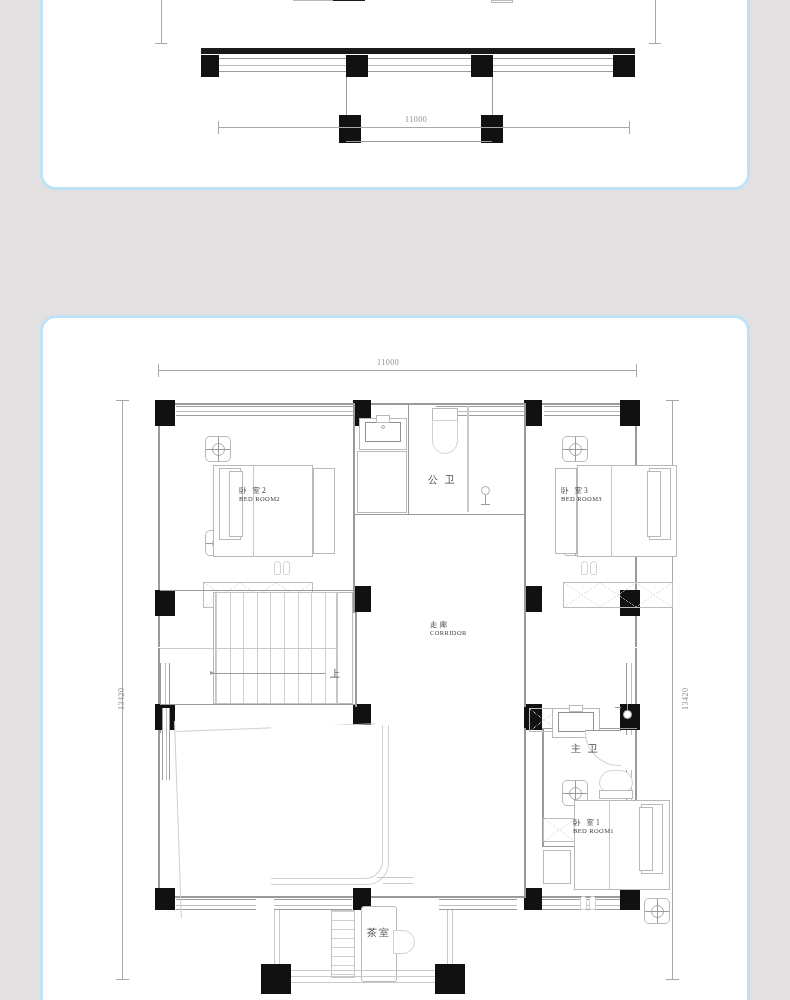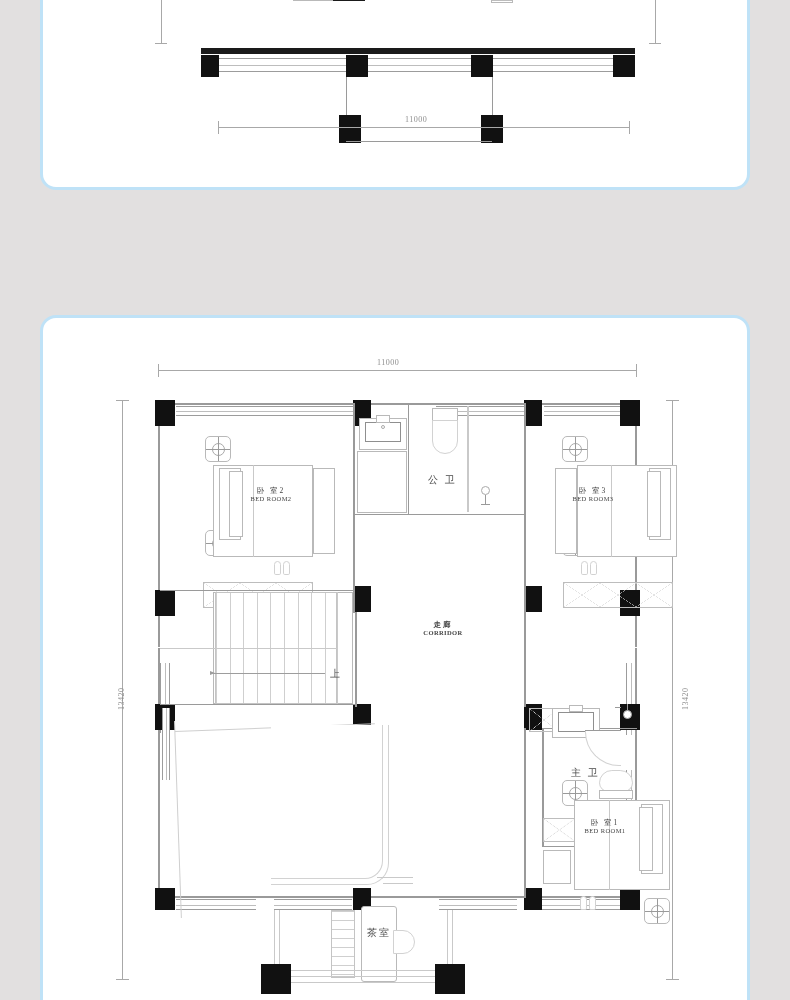--- a/index.html
+++ b/index.html
@@ -53,21 +53,21 @@
      linear-gradient(to bottom right,transparent calc(50% - 0.4px),#d6d6d6 50%,transparent calc(50% + 0.4px));
      background-size:50% 100%;}
 
   
   .stair{position:absolute;border:1px solid #c4c4c4;box-sizing:border-box;background:
      repeating-linear-gradient(to right,#cfcfcf 0 1px,transparent 1px 13.6px);}
   .stair-sm{position:absolute;border:1px solid #c4c4c4;box-sizing:border-box;background:
      repeating-linear-gradient(to bottom,#cfcfcf 0 1px,transparent 1px 9px);}
 
   
-  .lbl{position:absolute;color:#444;white-space:nowrap;text-align:center;
+  .lbl{position:absolute;color:#444;white-space:nowrap;text-align:left;
        font-family:"Liberation Serif",serif;line-height:1.22;}
   .lbl .cn{display:block;font-size:7.5px;letter-spacing:2px;}
   .lbl .en{display:block;font-size:6.5px;letter-spacing:.4px;}
   .lbl-one{position:absolute;color:#4a4a4a;font-size:10px;font-family:Liberation Sans, sans-serif;
            white-space:nowrap;letter-spacing:2px;}
 
   
   .dim-h{position:absolute;height:1px;background:#a8a8a8;}
   .dim-v{position:absolute;width:1px;background:#a8a8a8;}
   .dim-tick{position:absolute;background:#a8a8a8;}
@@ -258,21 +258,21 @@
       <div class="wardrobe" style="left:520px;top:264px;width:110px;height:26px;"></div>
       <div class="lbl" style="left:518px;top:168px;width:64px;">
         <span class="cn">卧  室3</span>
         <span class="en">BED  ROOM3</span>
       </div>
 
       <div class="thin" style="left:312px;top:294px;width:2px;height:95px;"></div>
       <div class="thin" style="left:481px;top:294px;width:2px;height:95px;"></div>
       <div class="thin" style="left:481px;top:410px;width:2px;height:170px;"></div>
       <div class="thin" style="left:312px;top:410px;width:2px;height:6px;"></div>
-      <div class="lbl" style="left:368px;top:302px;width:64px;font-weight:bold;">
+      <div class="lbl" style="left:387px;top:302px;width:64px;">
         <span class="cn">走廊</span>
         <span class="en">CORRIDOR</span>
       </div>
 
       <div class="thin" style="left:117px;top:272px;width:195px;height:1px;"></div>
       <div class="thin" style="left:117px;top:386px;width:195px;height:1px;"></div>
       <div class="box" style="left:170px;top:274px;width:140px;height:112px;"></div>
       <div class="stair" style="left:172px;top:274px;width:122px;height:112px;"></div>
       <div class="thin2" style="left:117px;top:330px;width:177px;height:1px;"></div>
       <div class="thin2" style="left:294px;top:274px;width:1px;height:112px;"></div>
@@ -293,21 +293,21 @@
 
       <div class="boxl" style="left:542px;top:412px;width:36px;height:36px;border-radius:0 0 0 34px;border-top:none;border-right:none;"></div>
       <div class="thin" style="left:542px;top:412px;width:36px;height:1px;"></div>
 
       <div class="boxl" style="left:556px;top:452px;width:34px;height:22px;border-radius:14px 14px 10px 10px;"></div>
       <div class="box" style="left:556px;top:472px;width:34px;height:9px;"></div>
 
       <div class="circ" style="left:580px;top:392px;width:9px;height:9px;"></div>
       <div class="thin" style="left:584px;top:386px;width:1px;height:6px;"></div>
       <div class="thin" style="left:572px;top:389px;width:6px;height:1px;"></div>
-      <div class="lbl-one" style="left:528px;top:448px;">主  卫</div>
+      <div class="lbl-one" style="left:528px;top:424px;">主  卫</div>
 
       <div class="wardrobe" style="left:500px;top:500px;width:94px;height:24px;"></div>
 
       <div class="thin" style="left:499px;top:528px;width:95px;height:1px;"></div>
       <div class="box" style="left:500px;top:532px;width:28px;height:34px;"></div>
       <div class="rndbox" style="left:519px;top:462px;width:26px;height:26px;"></div>
       <div class="circ" style="left:526px;top:469px;width:13px;height:13px;"></div>
       <div class="thin" style="left:532px;top:463px;width:1px;height:24px;"></div>
       <div class="thin" style="left:520px;top:475px;width:24px;height:1px;"></div>
 

